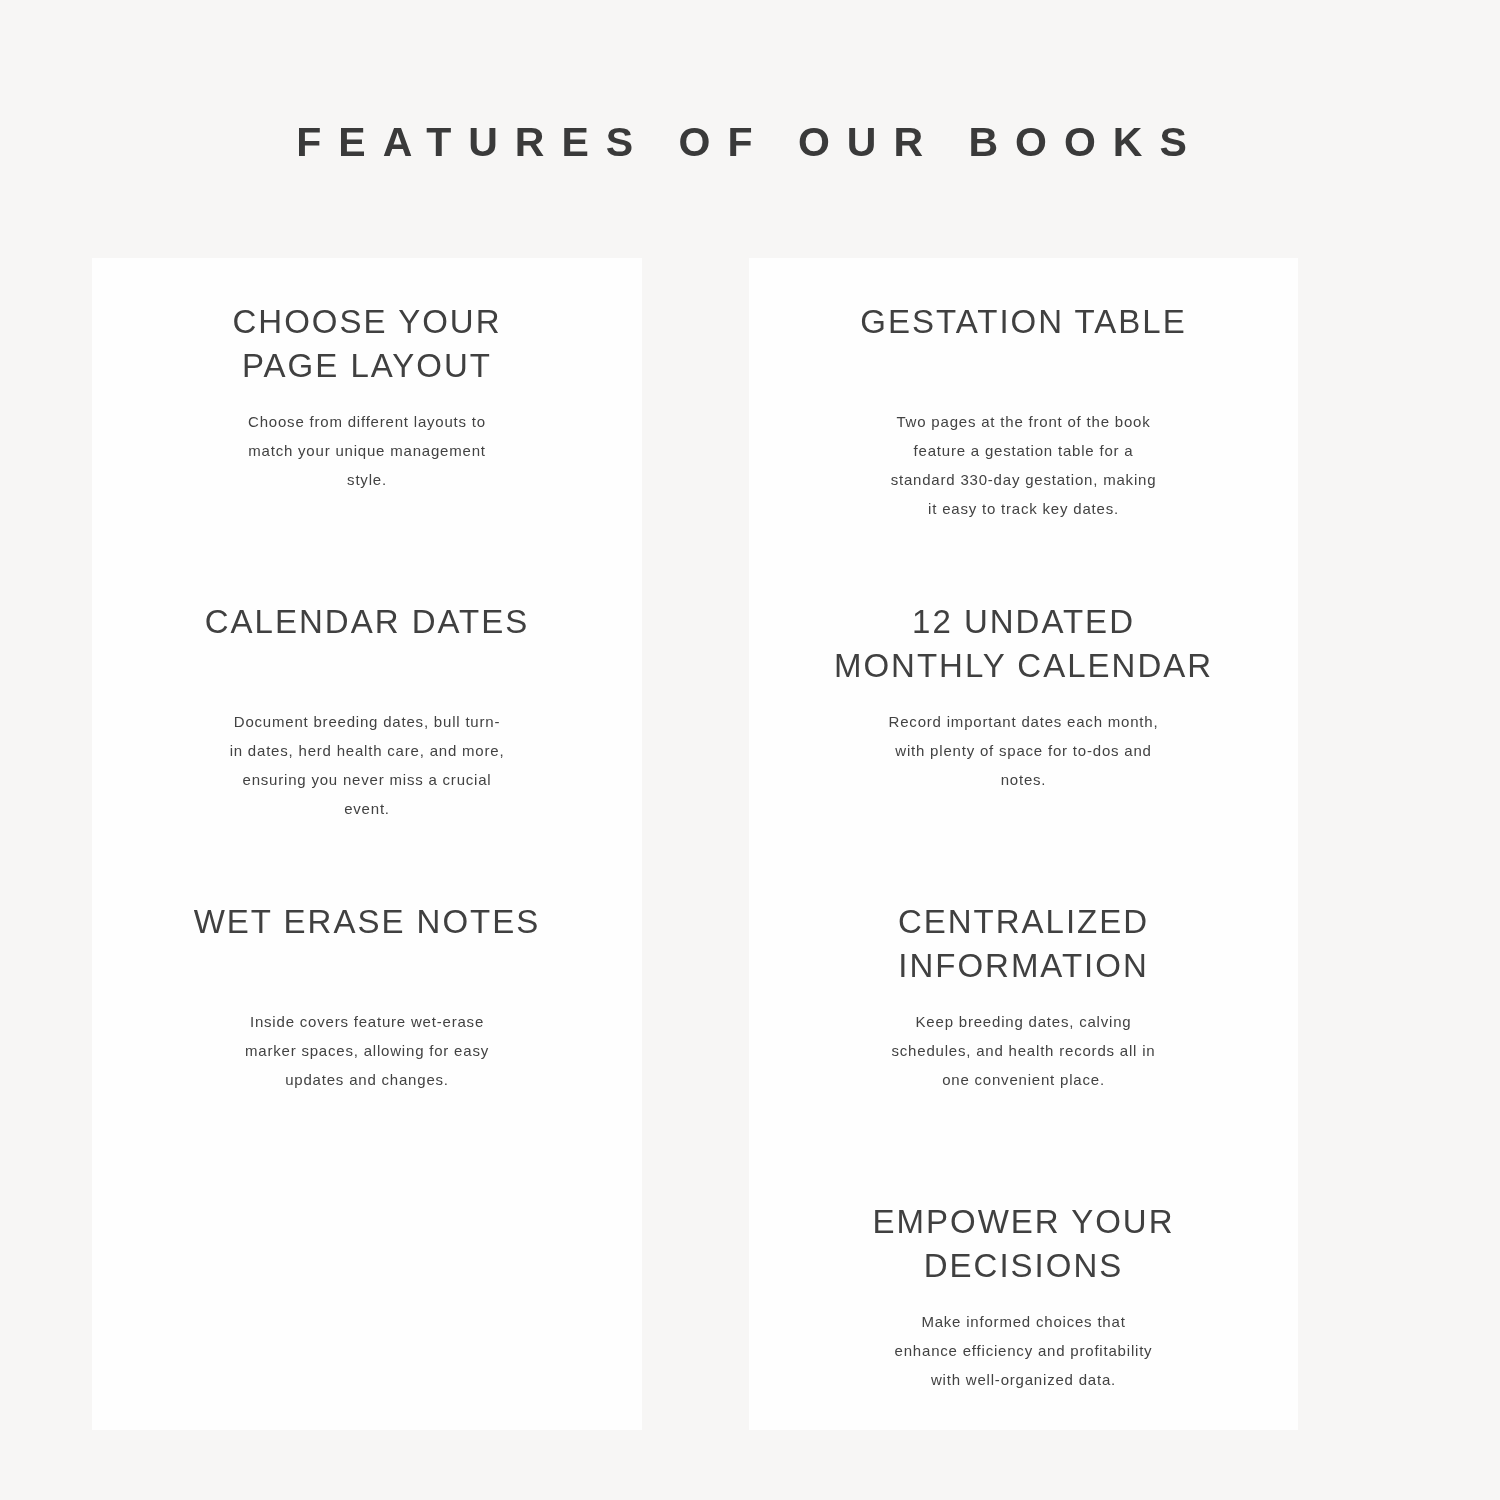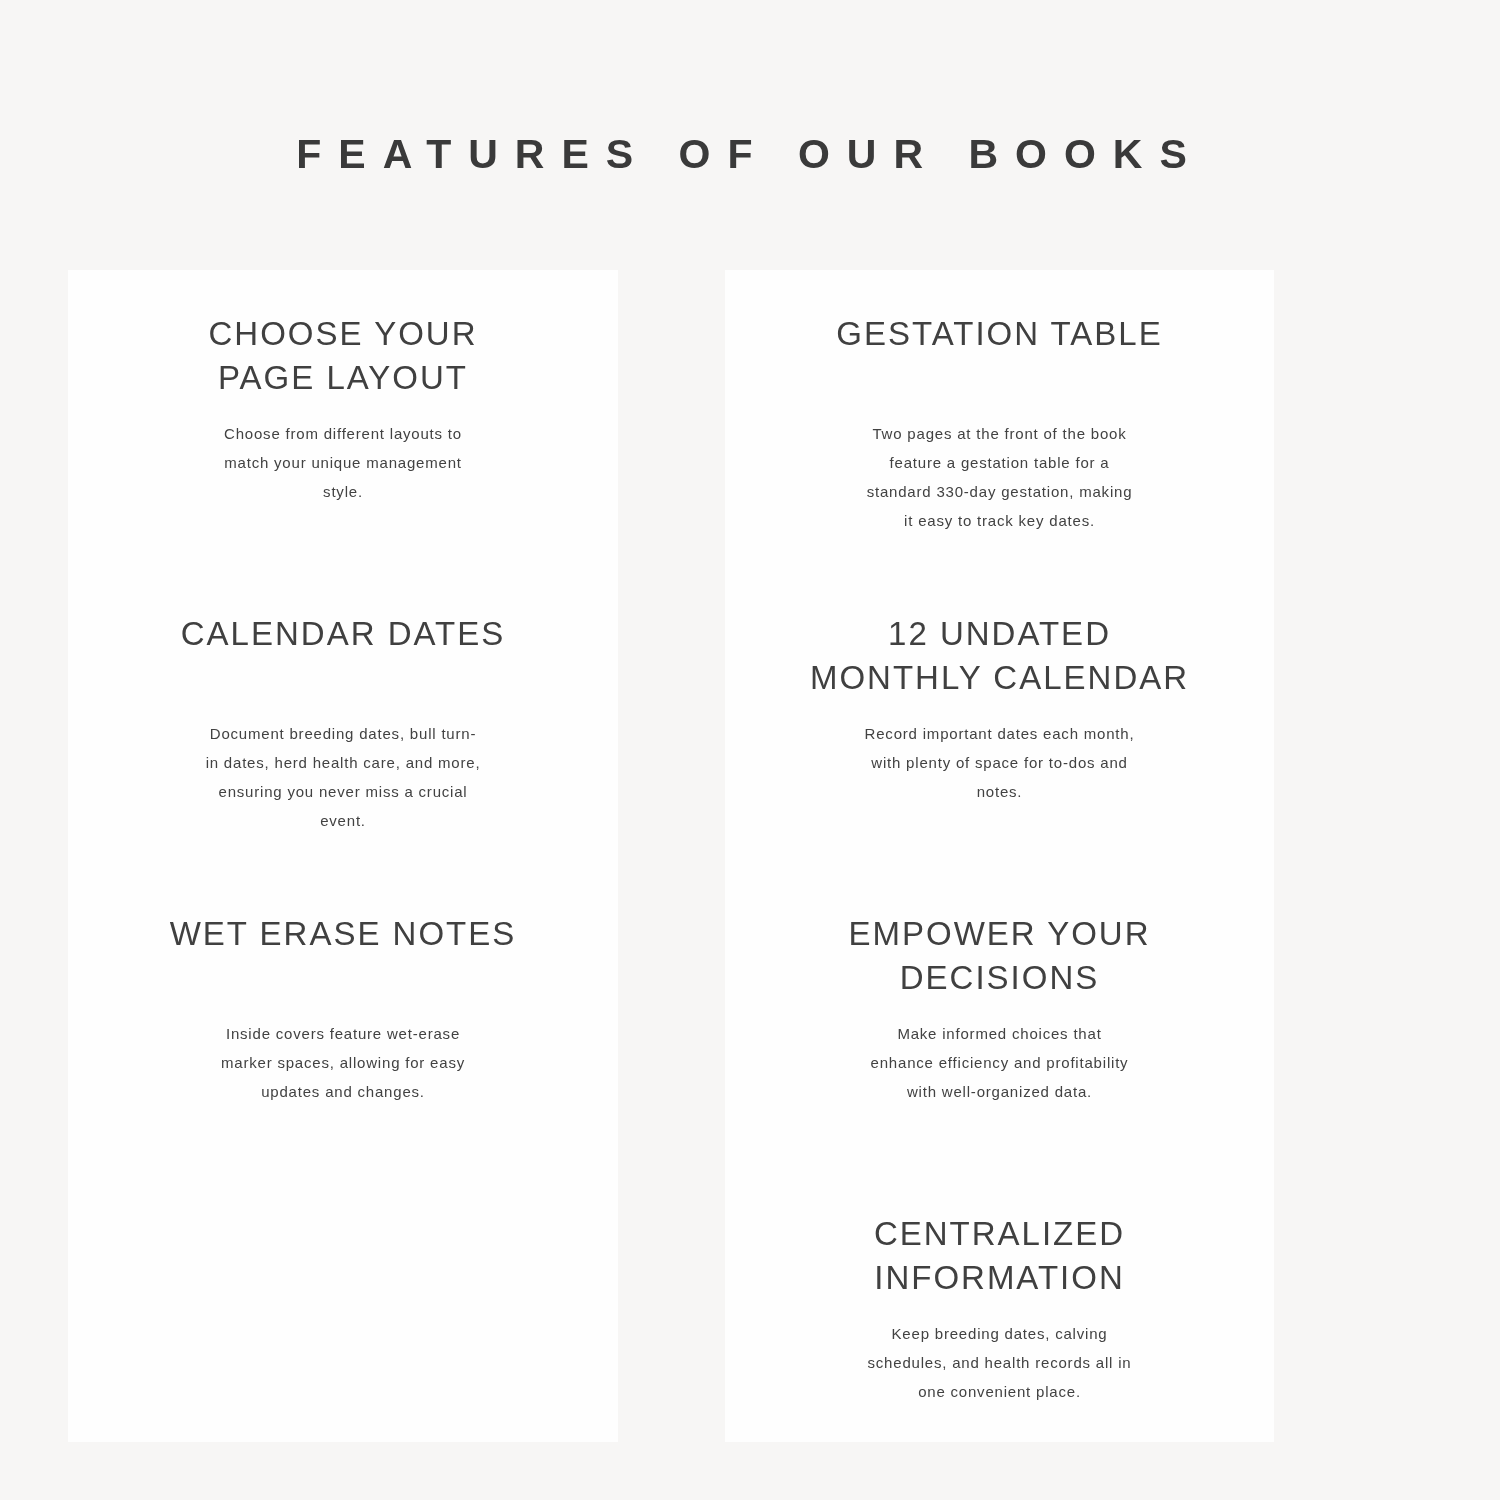--- a/index.html
+++ b/index.html
@@ -13,34 +13,34 @@
     font-family: "Liberation Sans", sans-serif;
     color: #3f3f3f;
     overflow: hidden;
   }
   .page {
     width: 1500px;
     height: 1500px;
     position: relative;
   }
   .page-title {
-    margin: 16px;
+    margin: 4px;
     padding-top: 112px;
     height: 52px;
     line-height: 52px;
     text-align: center;
     font-size: 41px;
     font-weight: 700;
     letter-spacing: 17px;
     color: #3a3a3a;
     white-space: nowrap;
   }
   .columns {
     margin-top: 90px;
-    padding-left: 68px;
+    padding-left: 92px;
     display: flex;
     flex-direction: row;
     gap: 107px;
     align-items: flex-start;
   }
   .panel {
     background: #fefefe;
     height: 1172px;
     box-sizing: border-box;
     padding: 42px 48px 0 48px;
@@ -118,29 +118,29 @@
 it easy to track key dates.</p>
       </div>
       <div class="feature">
         <h2 class="feature-heading">12 UNDATED
 MONTHLY CALENDAR</h2>
         <p class="feature-desc">Record important dates each month,
 with plenty of space for to-dos and
 notes.</p>
       </div>
       <div class="feature">
+        <h2 class="feature-heading">CENTRALIZED
+INFORMATION</h2>
+        <p class="feature-desc">Keep breeding dates, calving
+schedules, and health records all in
+one convenient place.</p>
+      </div>
+      <div class="feature">
         <h2 class="feature-heading">EMPOWER YOUR
 DECISIONS</h2>
         <p class="feature-desc">Make informed choices that
 enhance efficiency and profitability
 with well-organized data.</p>
-      </div>
-      <div class="feature">
-        <h2 class="feature-heading">CENTRALIZED
-INFORMATION</h2>
-        <p class="feature-desc">Keep breeding dates, calving
-schedules, and health records all in
-one convenient place.</p>
       </div>
     </div>
 
   </div>
 </div>
 
 </body></html>

